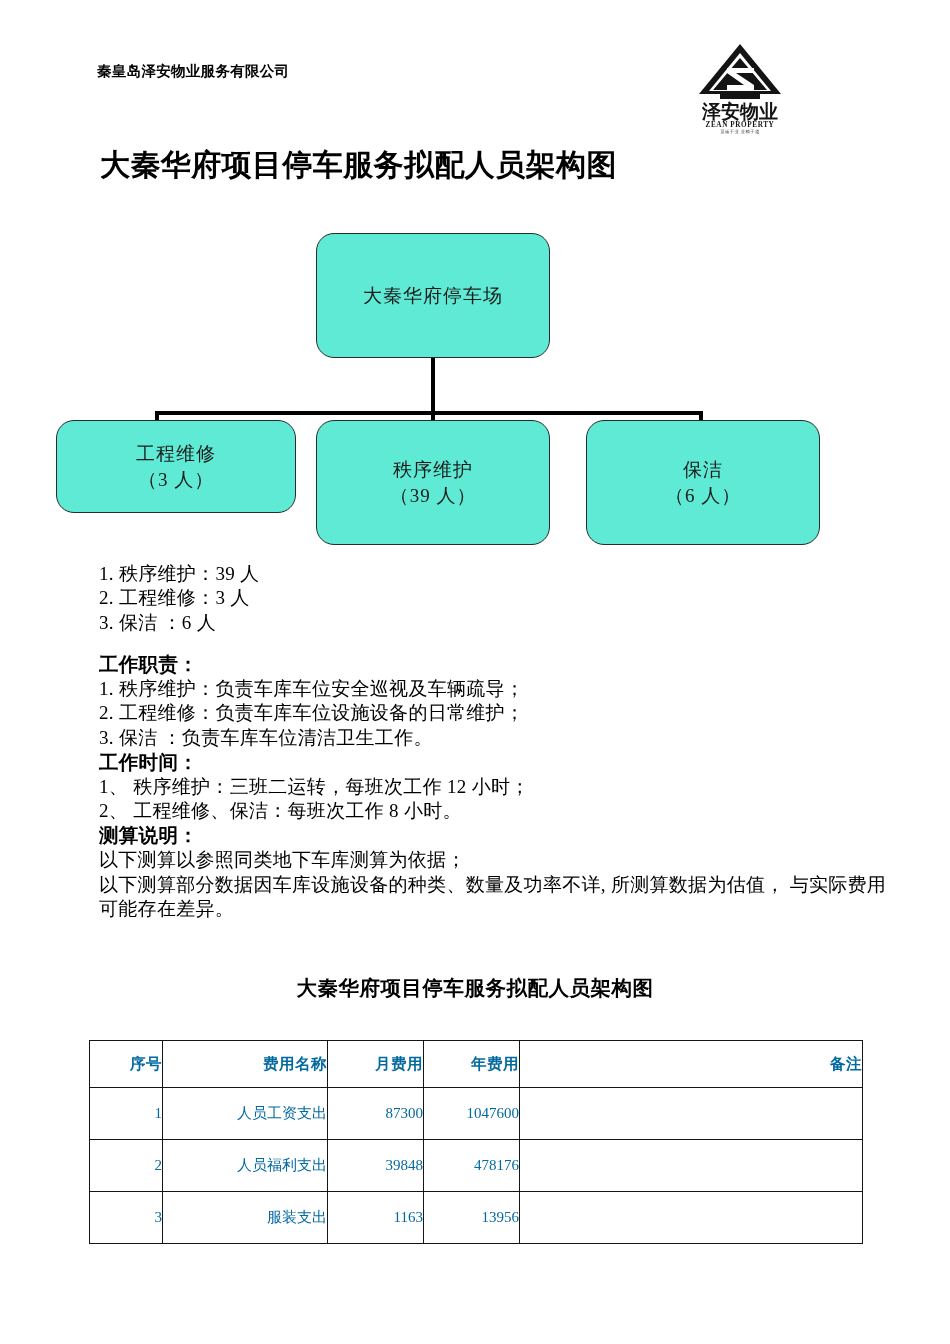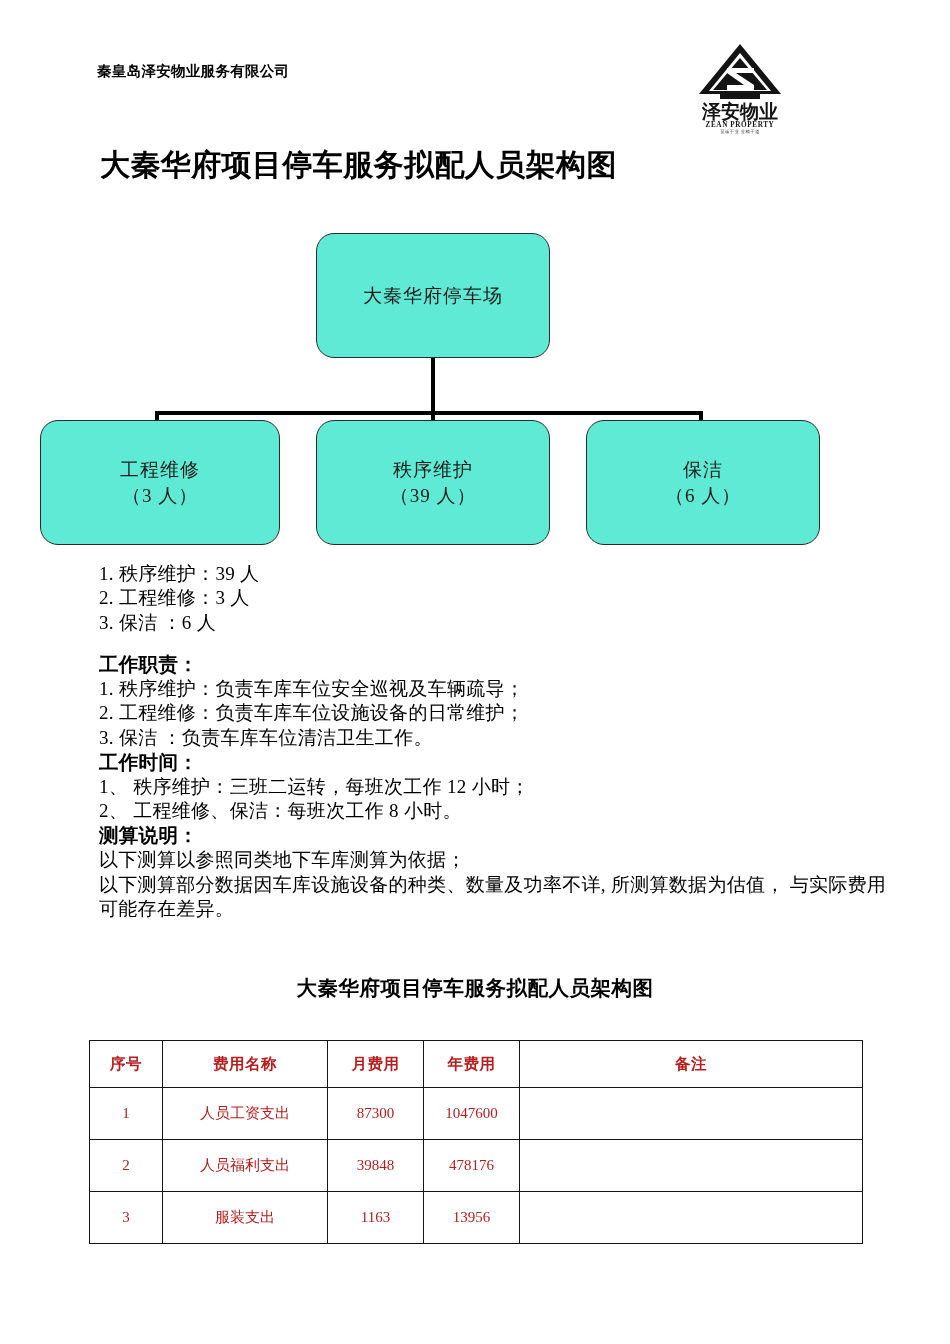--- a/index.html
+++ b/index.html
@@ -75,21 +75,21 @@
     text-align: center;
     font-size: 19px;
     line-height: 1.35;
     color: #1b1b1b;
     letter-spacing: 1px;
   }
   .node .lines { width: 100%; }
   .node-root {
     left: 316px; top: 33px; width: 234px; height: 125px;
   }
-  .node-a { left: 40px;  top: 220px; width: 240px; height: 125px; }
+  .node-a { left: 56px;  top: 220px; width: 240px; height: 93px; }
   .node-b { left: 316px; top: 220px; width: 234px; height: 125px; }
   .node-c { left: 586px; top: 220px; width: 234px; height: 125px; }
 
   .connector { position: absolute; background: #000000; }
   .conn-vert-top   { left: 431px; top: 158px; width: 4px;  height: 56px; }
   .conn-horiz      { left: 155px; top: 211px; width: 548px; height: 4px; }
   .conn-drop-left  { left: 155px; top: 211px; width: 4px;  height: 12px; }
   .conn-drop-mid   { left: 431px; top: 211px; width: 4px;  height: 12px; }
   .conn-drop-right { left: 699px; top: 211px; width: 4px;  height: 12px; }
 
@@ -132,25 +132,25 @@
   table.cost {
     position: absolute;
     left: 89px;
     top: 1040px;
     width: 773px;
     border-collapse: collapse;
     table-layout: fixed;
   }
   table.cost th, table.cost td {
     border: 1px solid #151515;
-    text-align: center;
+    text-align: right;
     vertical-align: middle;
     padding: 0;
     font-size: 15px;
-    color: #b91c1c;
+    color: #0369a1;
   }
   table.cost th {
     height: 46px;
     font-family: "Liberation Sans", "DejaVu Sans", sans-serif;
     font-weight: bold;
     font-size: 15.5px;
     letter-spacing: 0.5px;
   }
   table.cost td { height: 51px; }
   table.cost td.num { font-family: "Liberation Serif", "DejaVu Serif", serif; }

